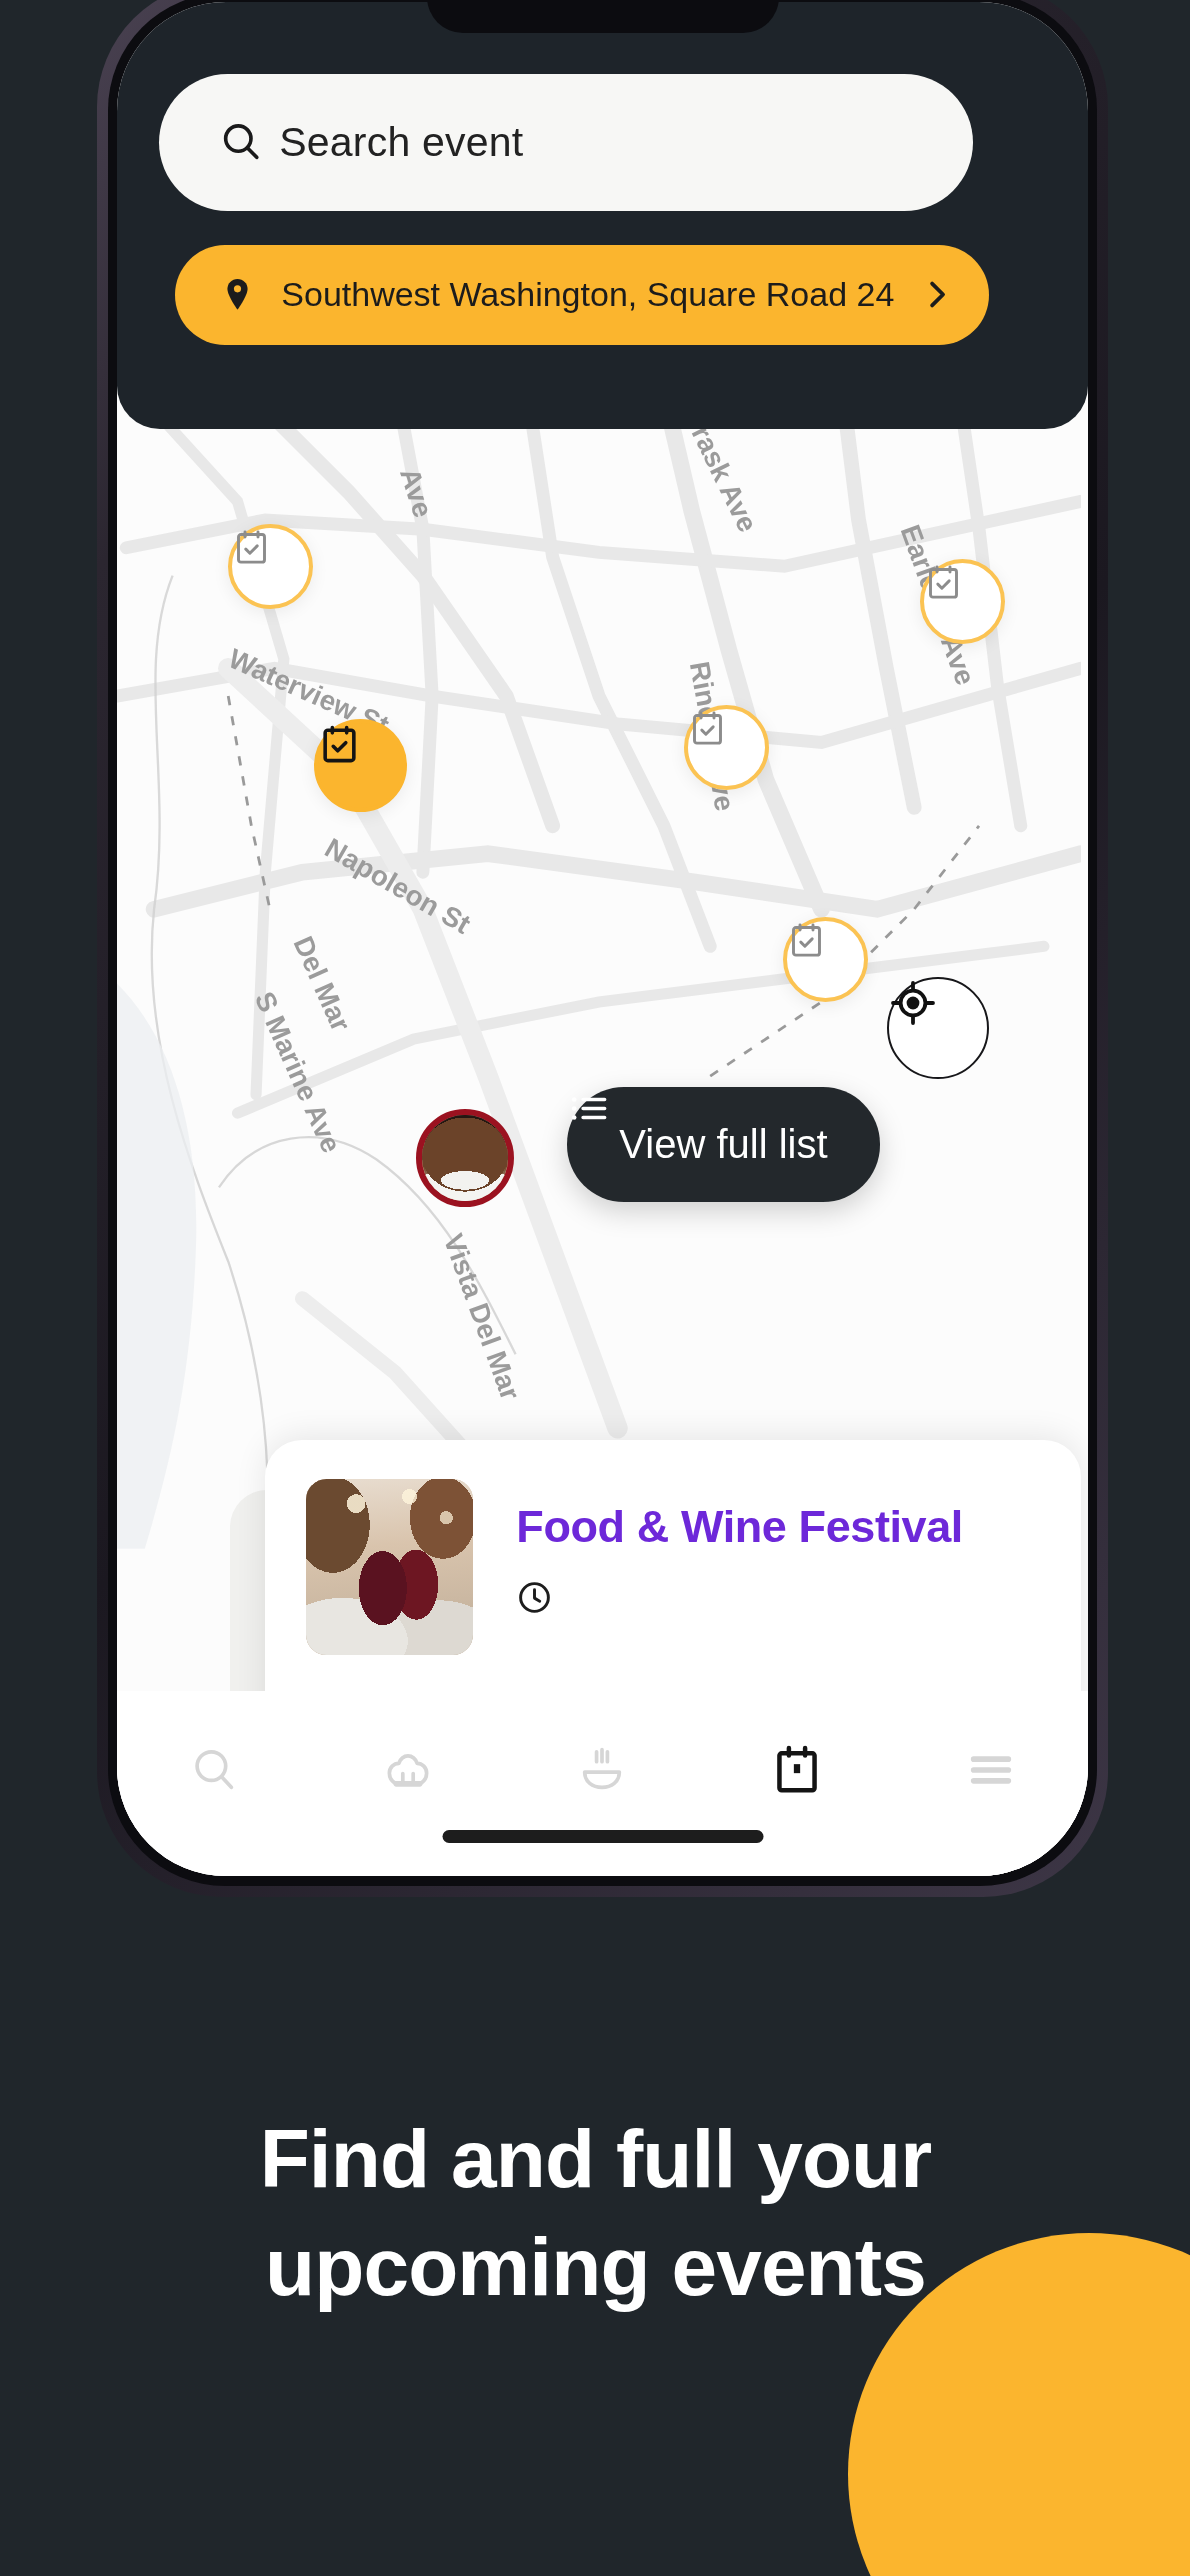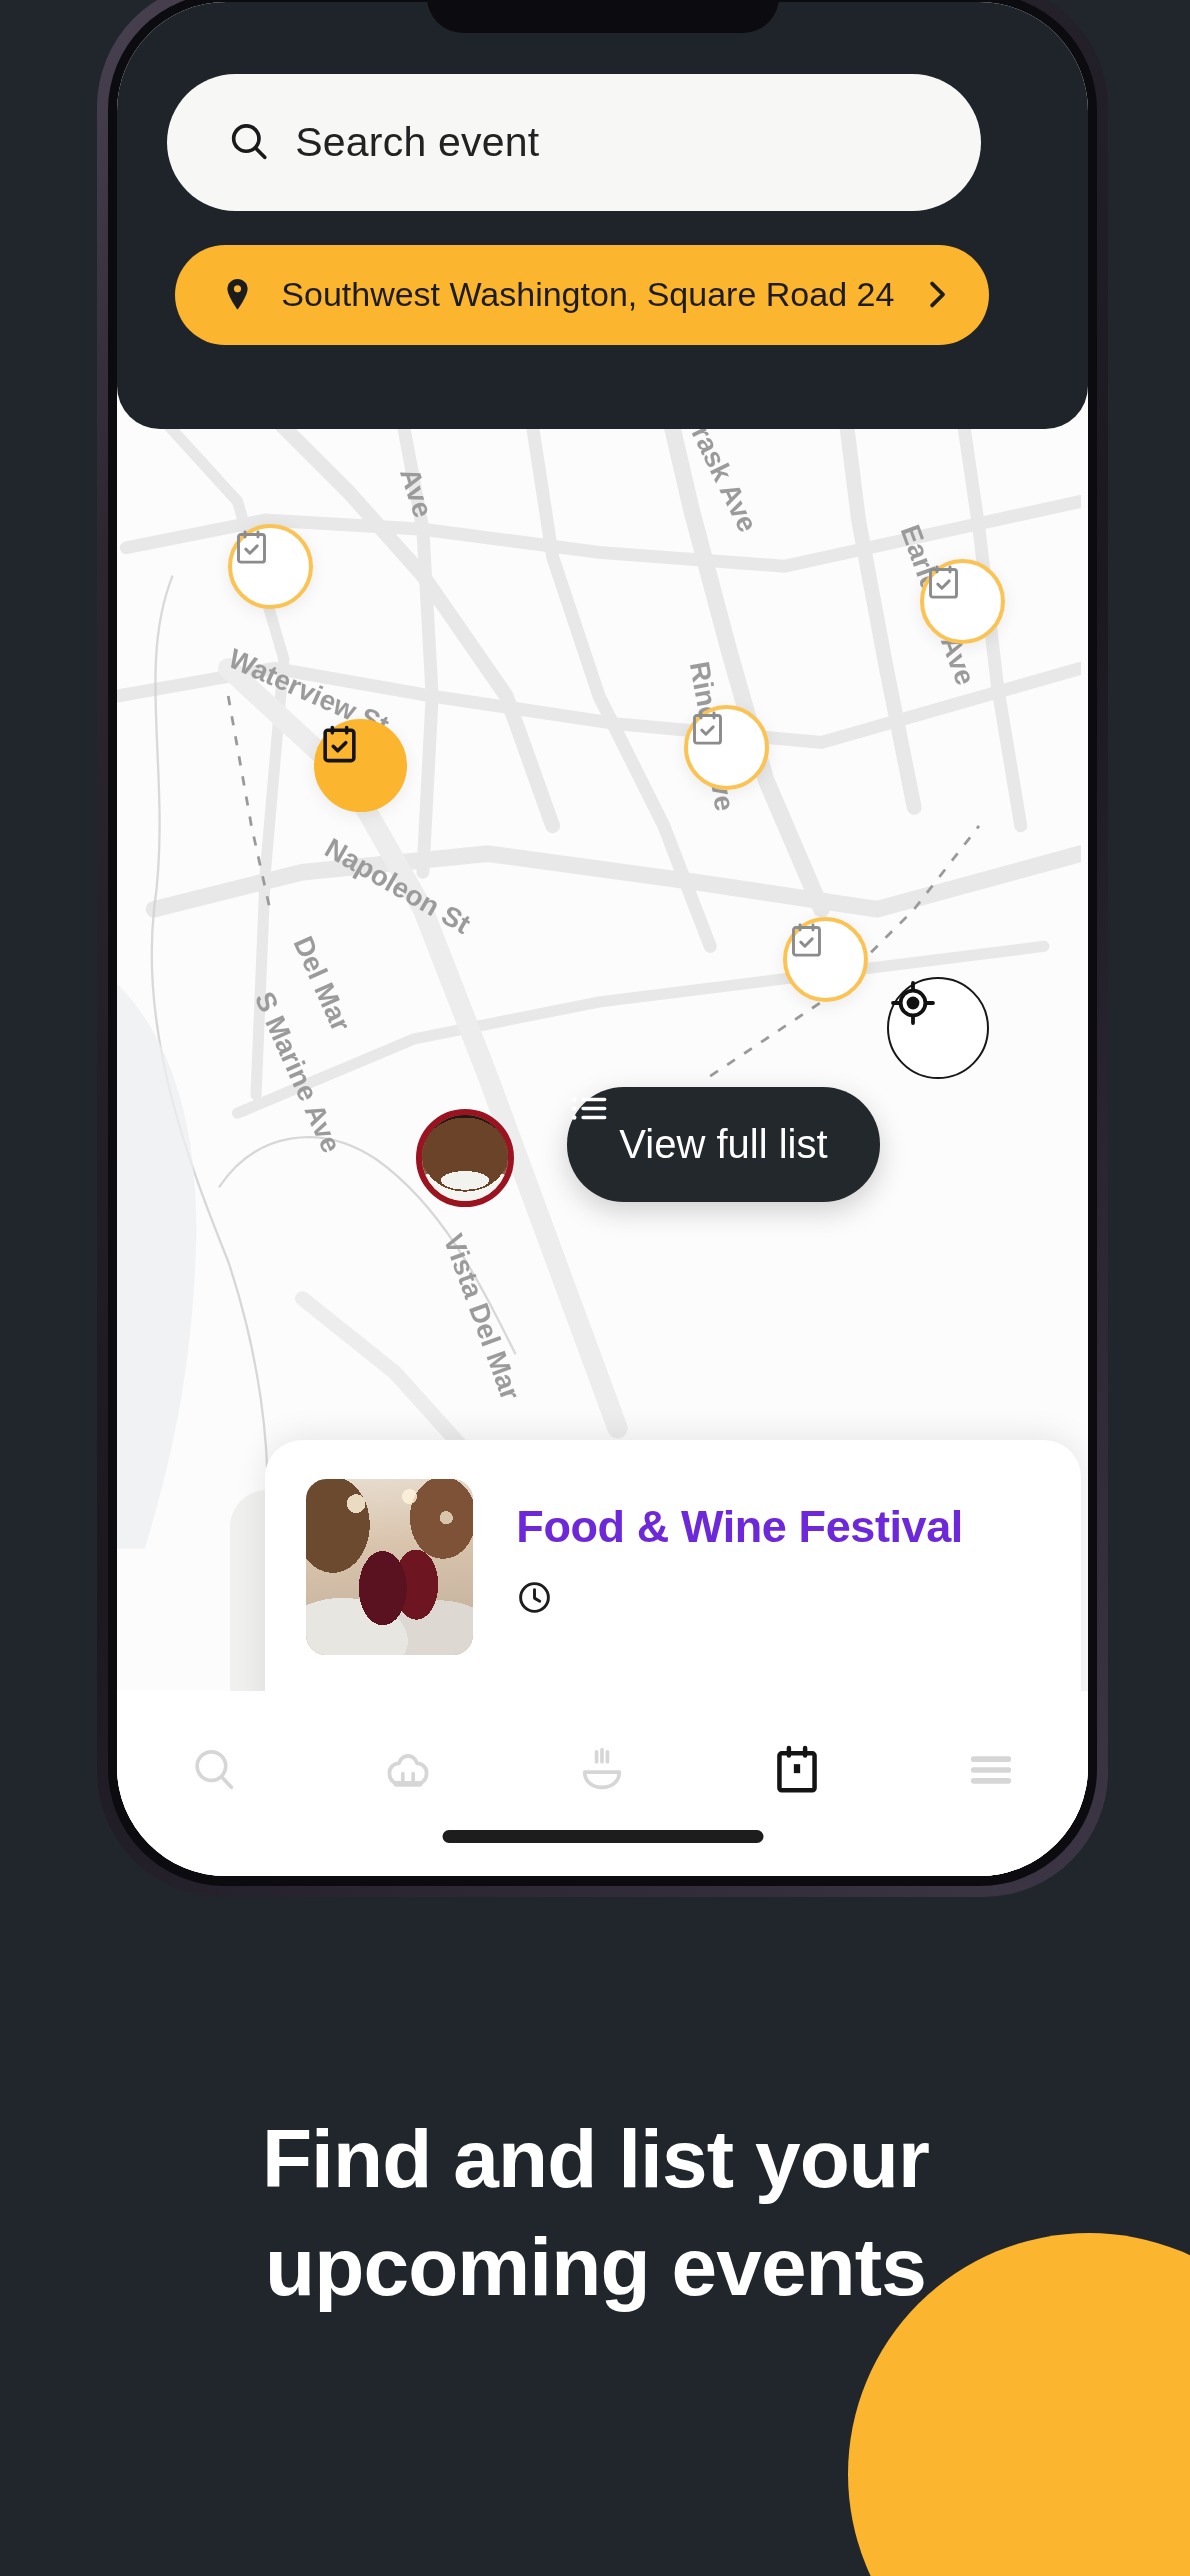--- a/index.html
+++ b/index.html
@@ -73,28 +73,28 @@
     position:absolute;
     left:50%; transform:translateX(-50%);
     top:-41px;
     width:352px; height:72px;
     background:#0c0c10;
     border-radius:41px;
     z-index:7;
   }
   .search-bar{
     position:absolute;
-    left:50px; top:72px;
+    left:42px; top:72px;
     width:814px; height:137px;
     background:#f7f7f5;
     border-radius:69px;
     display:flex;
     align-items:center;
     padding-left:59px;
-    gap:23px;
+    gap:15px;
   }
   .search-text{
     font-size:41px;
     color:#222;
     letter-spacing:0.2px;
   }
   .loc-bar{
     position:absolute;
     left:58px; top:243px;
     width:814px; height:100px;
@@ -497,16 +497,16 @@
         </svg>
       </div>
     </div>
 
   </div>
   </div>
   </div>
 </div>
 
 <div class="headline">
-  <div>Find and list your</div>
+  <div>Find and full your</div>
   <div>upcoming events</div>
 </div>
 
 
 </body></html>

